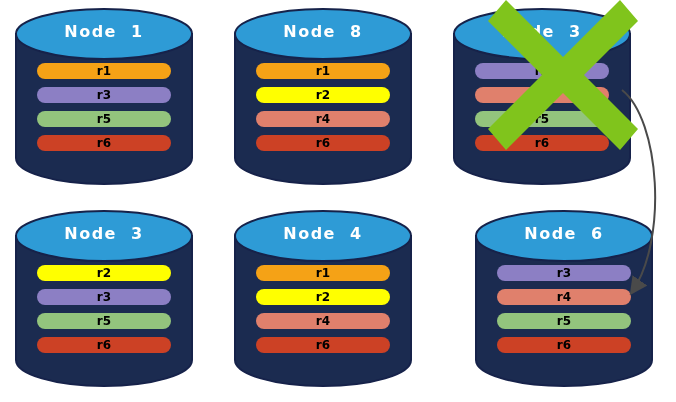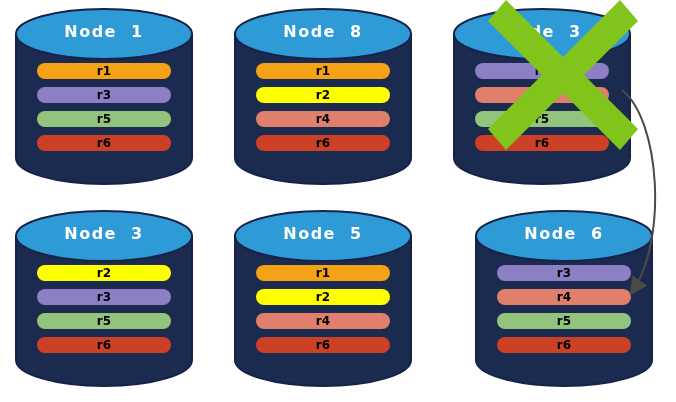--- a/index.html
+++ b/index.html
@@ -137,21 +137,21 @@
         <div class="record" style="background: rgb(140, 127, 196);">r3</div>
         <div class="record" style="background: rgb(147, 196, 125);">r5</div>
         <div class="record" style="background: rgb(204, 65, 37);">r6</div>
       </div>
     </div>
     <div class="node" style="left: 233px; top: 210px;">
       <svg class="cyl-svg" viewBox="0 0 180 180">
         <path d="M 2 26 L 2 150 A 88 26 0 0 0 178 150 L 178 26 Z" fill="#1B2B50" stroke="#16224A" stroke-width="2"></path>
         <ellipse cx="90" cy="26" rx="88" ry="25" fill="#2E9BD6" stroke="#16224A" stroke-width="2"></ellipse>
       </svg>
-      <div class="node-title">Node  5</div>
+      <div class="node-title">Node  4</div>
       <div class="records">
         <div class="record" style="background: rgb(245, 162, 22);">r1</div>
         <div class="record" style="background: rgb(255, 255, 0);">r2</div>
         <div class="record" style="background: rgb(224, 128, 108);">r4</div>
         <div class="record" style="background: rgb(204, 65, 37);">r6</div>
       </div>
     </div>
     <div class="node" style="left: 474px; top: 210px;">
       <svg class="cyl-svg" viewBox="0 0 180 180">
         <path d="M 2 26 L 2 150 A 88 26 0 0 0 178 150 L 178 26 Z" fill="#1B2B50" stroke="#16224A" stroke-width="2"></path>

